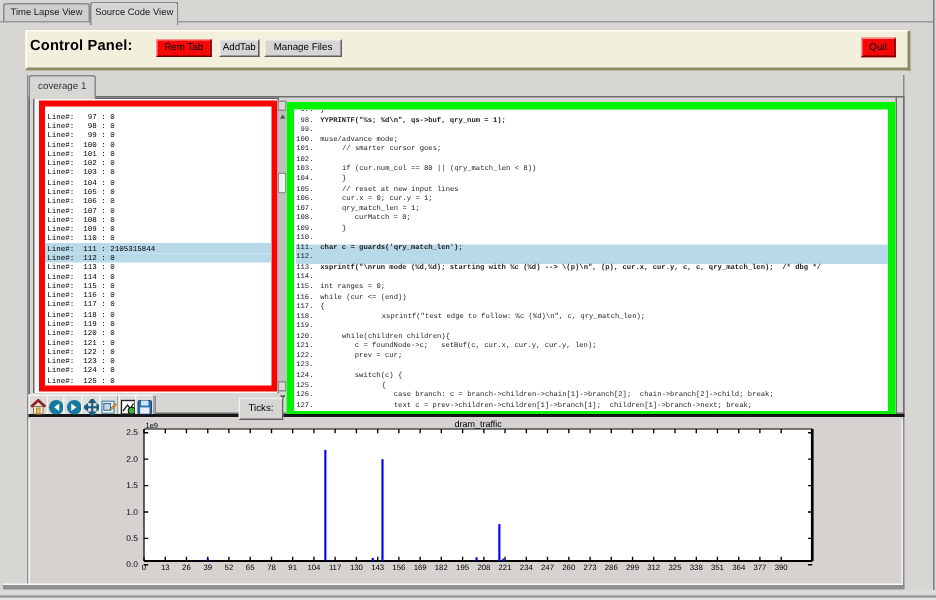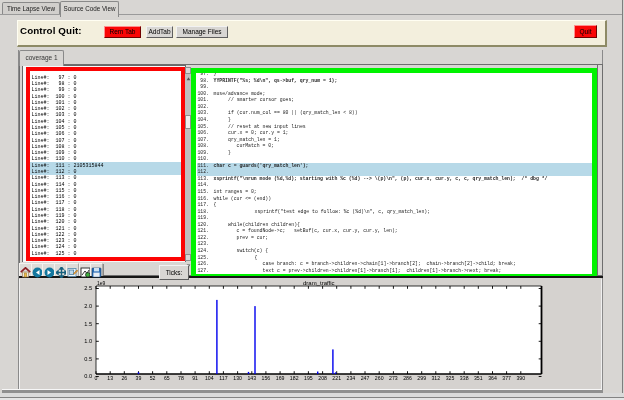--- a/index.html
+++ b/index.html
@@ -11,21 +11,21 @@
 .rbtn{border-top:1px solid #ff8f8f;border-left:1px solid #ff8f8f;border-bottom:1px solid #700000;border-right:1px solid #700000;background:#f90606;}
 .mono{font-family:"Liberation Mono",monospace;will-change:transform;}
 </style></head><body>
 <div class="tab" style="left:1.5px;top:1.5px;width:56px;height:12px;font-size:6.3px;line-height:12px;white-space:nowrap;">Time Lapse View</div>
 <div class="abs" style="left:0;top:14px;width:622px;height:1px;background:#9a9a9a;"></div>
 <div class="tab" style="left:60px;top:0.5px;width:57px;height:14.5px;font-size:6.3px;line-height:13px;white-space:nowrap;background:#d8d6d3;">Source Code View</div>
 <div class="abs" style="left:622px;top:0px;width:1px;height:400px;background:#7e7e7e;"></div>
 <div class="abs" style="left:0px;top:397px;width:624px;height:1px;background:#7e7e7e;"></div>
 <div class="abs" style="left:0px;top:398px;width:624px;height:2px;background:#e4e4e4;"></div>
 <div class="abs" style="left:17px;top:20px;width:586.5px;height:24px;background:#f3efdd;border-top:1px solid #fffef2;border-left:1px solid #fffef2;border-bottom:2px solid #8d8a66;border-right:2px solid #8d8a66;"></div>
-<div class="abs" style="will-change:transform;left:20px;top:24.5px;font-size:9.8px;font-weight:bold;color:#000;letter-spacing:0.1px;">Control Quit:</div>
+<div class="abs" style="will-change:transform;left:20px;top:24.5px;font-size:9.8px;font-weight:bold;color:#000;letter-spacing:0.1px;">Control Panel:</div>
 <div class="btn rbtn" style="left:104px;top:25.5px;width:35px;height:10px;font-size:6.5px;line-height:10px;">Rem Tab</div>
 <div class="btn" style="left:145.5px;top:25.5px;width:25px;height:10px;font-size:6.5px;line-height:10px;">AddTab</div>
 <div class="btn" style="left:175.5px;top:25.5px;width:50px;height:10px;font-size:6.5px;line-height:10px;">Manage Files</div>
 <div class="btn rbtn" style="left:574px;top:25px;width:21px;height:11px;font-size:6.5px;line-height:11px;">Quit</div>
 <div class="abs" style="left:17.8px;top:50px;width:1px;height:340px;background:#8a8a8a;"></div>
 <div class="abs" style="left:602px;top:50px;width:1px;height:342px;background:#8a8a8a;"></div>
 <div class="abs" style="left:18.5px;top:63.5px;width:584px;height:212.7px;border:1px solid #6e6e6e;box-sizing:border-box;"></div>
 <div class="tab" style="left:18.5px;top:50px;width:43px;height:14.5px;font-size:6.5px;line-height:13px;background:#d8d6d3;color:#333;z-index:3;">coverage 1</div>
 <div class="abs" style="left:22px;top:65px;width:164.3px;height:197px;background:#696969;"></div>
 <div class="abs" style="left:23.2px;top:66.2px;width:162px;height:195.6px;background:#f8f8f8;"></div>

